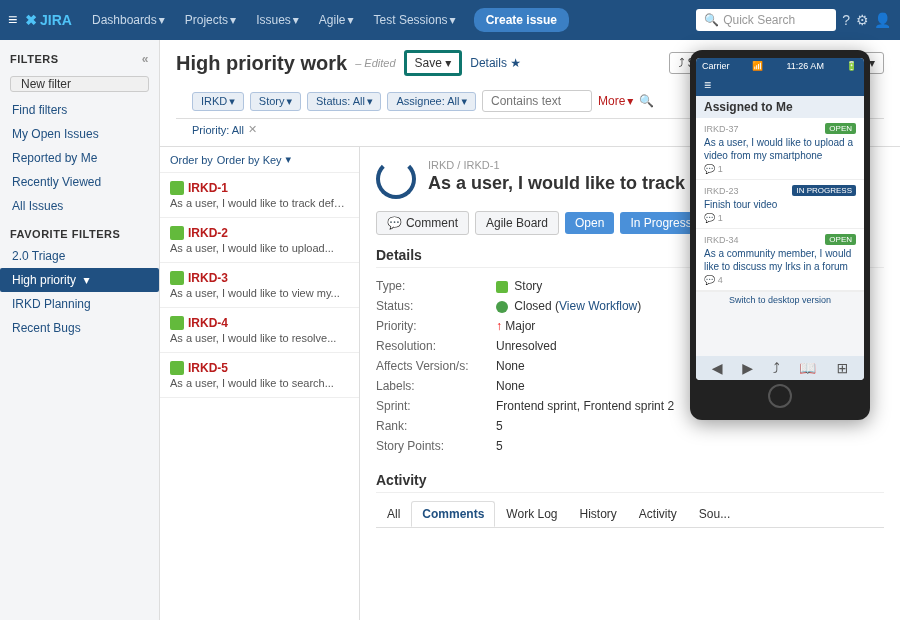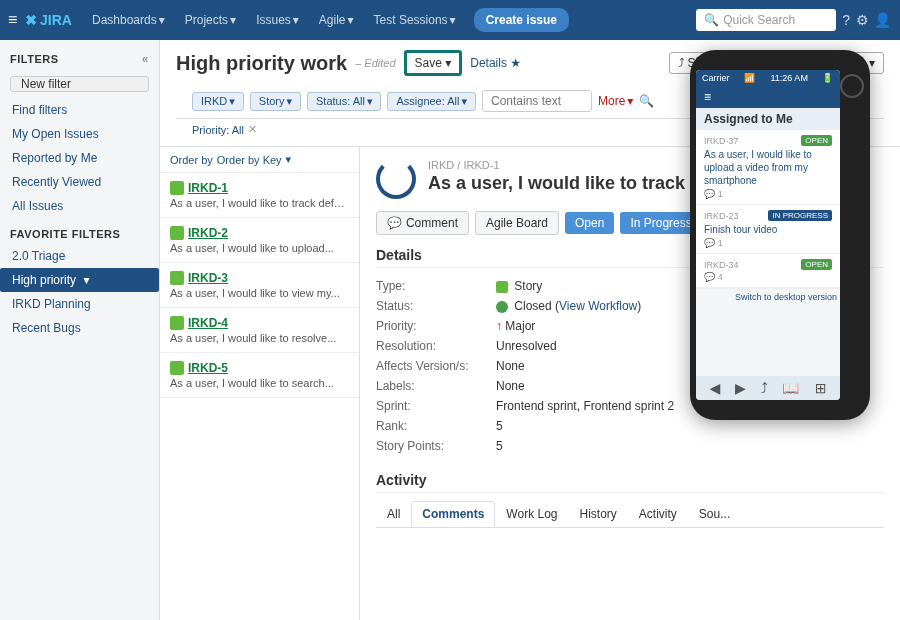--- a/index.html
+++ b/index.html
@@ -223,24 +223,24 @@
       color: #333;
       gap: 4px;
     }
     .order-bar span { color: #205081; cursor: pointer; }
     .issue-item {
       padding: 8px 10px;
       border-bottom: 1px solid #eee;
       cursor: pointer;
     }
     .issue-item-id {
-      color: #15803d;
+      color: #b91c1c;
       font-size: 12px;
       font-weight: bold;
-      display: flex; align-items: center; gap: 4px; text-decoration: underline;
+      display: flex; align-items: center; gap: 4px;
     }
     .issue-icon { width: 14px; height: 14px; border-radius: 2px; display: inline-block; }
     .icon-story { background: #63ba3c; }
     .issue-item-desc {
       font-size: 11px;
       color: #555;
       margin-top: 2px;
       white-space: nowrap; overflow: hidden; text-overflow: ellipsis;
     }
 
@@ -326,25 +326,25 @@
     }
 
     
     .phone-wrapper {
       position: absolute;
       right: 30px;
       top: 50px;
       width: 180px;
       height: 370px;
       background: #222;
-      border-radius: 25px;
-      padding: 20px 6px;
+      border-radius: 12px;
+      padding: 8px 6px;
       box-shadow: 0 4px 20px rgba(0,0,0,0.4);
       display: flex;
-      flex-direction: row;
+      flex-direction: column;
     }
     .phone-screen {
       flex: 1;
       background: #fff;
       border-radius: 4px;
       overflow: hidden;
       display: flex;
       flex-direction: column;
     }
     .phone-status-bar {
@@ -395,21 +395,21 @@
       display: flex; justify-content: space-around; align-items: center;
     }
     .phone-bottom-icon { font-size: 14px; color: #555; cursor: pointer; }
     .phone-home-btn {
       width: 24px; height: 24px;
       border-radius: 50%;
       border: 2px solid #555;
       margin: 4px auto;
     }
     .switch-desktop {
-      text-align: right;
+      text-align: center;
       font-size: 9px;
       color: #205081;
       padding: 3px;
       cursor: pointer;
       border-top: 1px solid #eee;
     }
 
     
     body { background: repeating-conic-gradient(#e0e0e0 0% 25%, #f0f0f0 0% 50%) 0 0 / 20px 20px; }
     .screenshot-container {
@@ -717,20 +717,21 @@
           </div>
           <div class="phone-issue-title">Finish tour video</div>
           <div class="phone-issue-count">💬 <span>1</span></div>
         </div>
 
         <div class="phone-issue-item">
           <div class="phone-issue-header">
             <span class="phone-issue-id">IRKD-34</span>
             <span class="phone-badge-open">OPEN</span>
           </div>
+          <div class="phone-issue-title">As a community member, I would like to discuss my lrks in a forum</div>
           <div class="phone-issue-count">💬 <span>4</span></div>
         </div>
 
         <div class="switch-desktop">Switch to desktop version</div>
       </div>
       <div class="phone-bottom-bar">
         <span class="phone-bottom-icon">◀</span>
         <span class="phone-bottom-icon">▶</span>
         <span class="phone-bottom-icon">⤴</span>
         <span class="phone-bottom-icon">📖</span>

